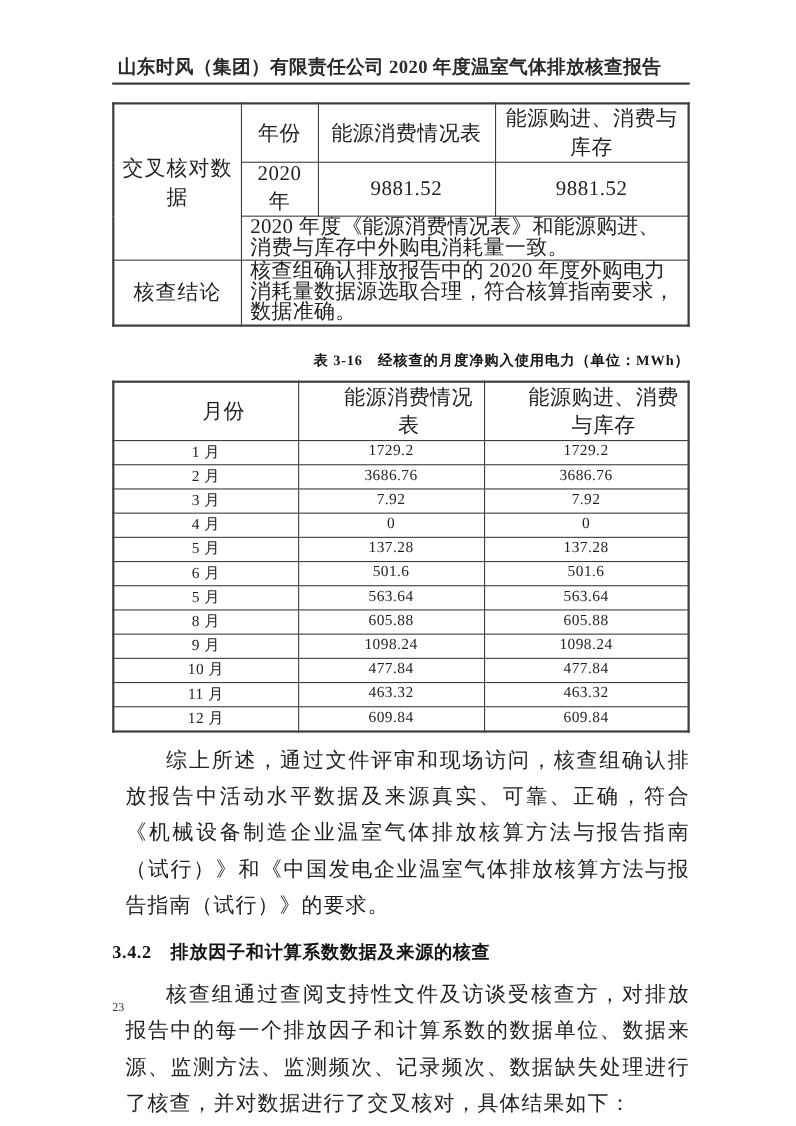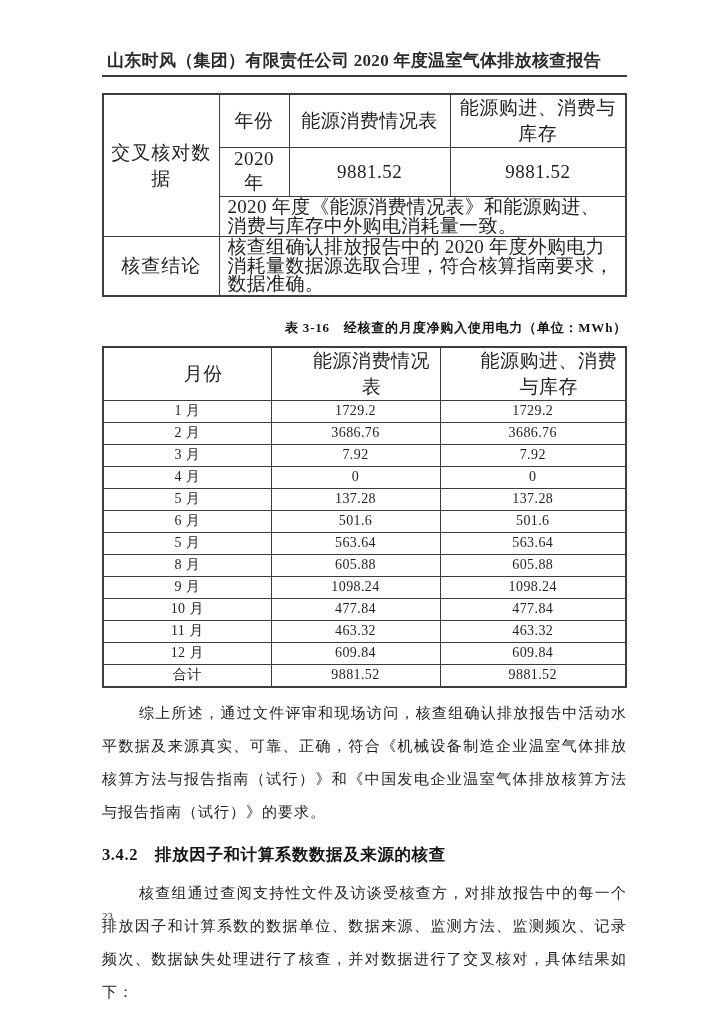--- a/index.html
+++ b/index.html
@@ -68,26 +68,27 @@
     letter-spacing: 0.8px;
     line-height: 22px;
     color: #151515;
   }
   .t2 { margin-top: 7px; }
   .t2 .row-hdr td { height: 32px; padding-left: 36px; }
   .t2 .row td { height: 21px; font-size: 14px; letter-spacing: 0.4px; }
   
   .para {
     margin-top: 9px;
-    font-size: 15px;
+    font-size: 19px;
     line-height: 33px;
     letter-spacing: 1px;
     text-align: justify;
     text-indent: 37px;
     color: #222;
+    margin-left: 12px;
   }
   .section-heading {
     margin-top: 13px;
     font-size: 16.5px;
     font-weight: bold;
     letter-spacing: 0.6px;
     line-height: 26px;
     color: #151515;
   }
   .page-number {
@@ -203,25 +204,20 @@
       <tr class="row">
         <td>11 月</td>
         <td>463.32</td>
         <td>463.32</td>
       </tr>
       <tr class="row">
         <td>12 月</td>
         <td>609.84</td>
         <td>609.84</td>
       </tr>
-      <tr class="row">
-        <td>合计</td>
-        <td>9881.52</td>
-        <td>9881.52</td>
-      </tr>
     </tbody>
   </table>
 
   <div class="para">综上所述，通过文件评审和现场访问，核查组确认排放报告中活动水平数据及来源真实、可靠、正确，符合《机械设备制造企业温室气体排放核算方法与报告指南（试行）》和《中国发电企业温室气体排放核算方法与报告指南（试行）》的要求。</div>
 
   <div class="section-heading">3.4.2　排放因子和计算系数数据及来源的核查</div>
 
   <div class="para">核查组通过查阅支持性文件及访谈受核查方，对排放报告中的每一个排放因子和计算系数的数据单位、数据来源、监测方法、监测频次、记录频次、数据缺失处理进行了核查，并对数据进行了交叉核对，具体结果如下：</div>
 
 </div>

